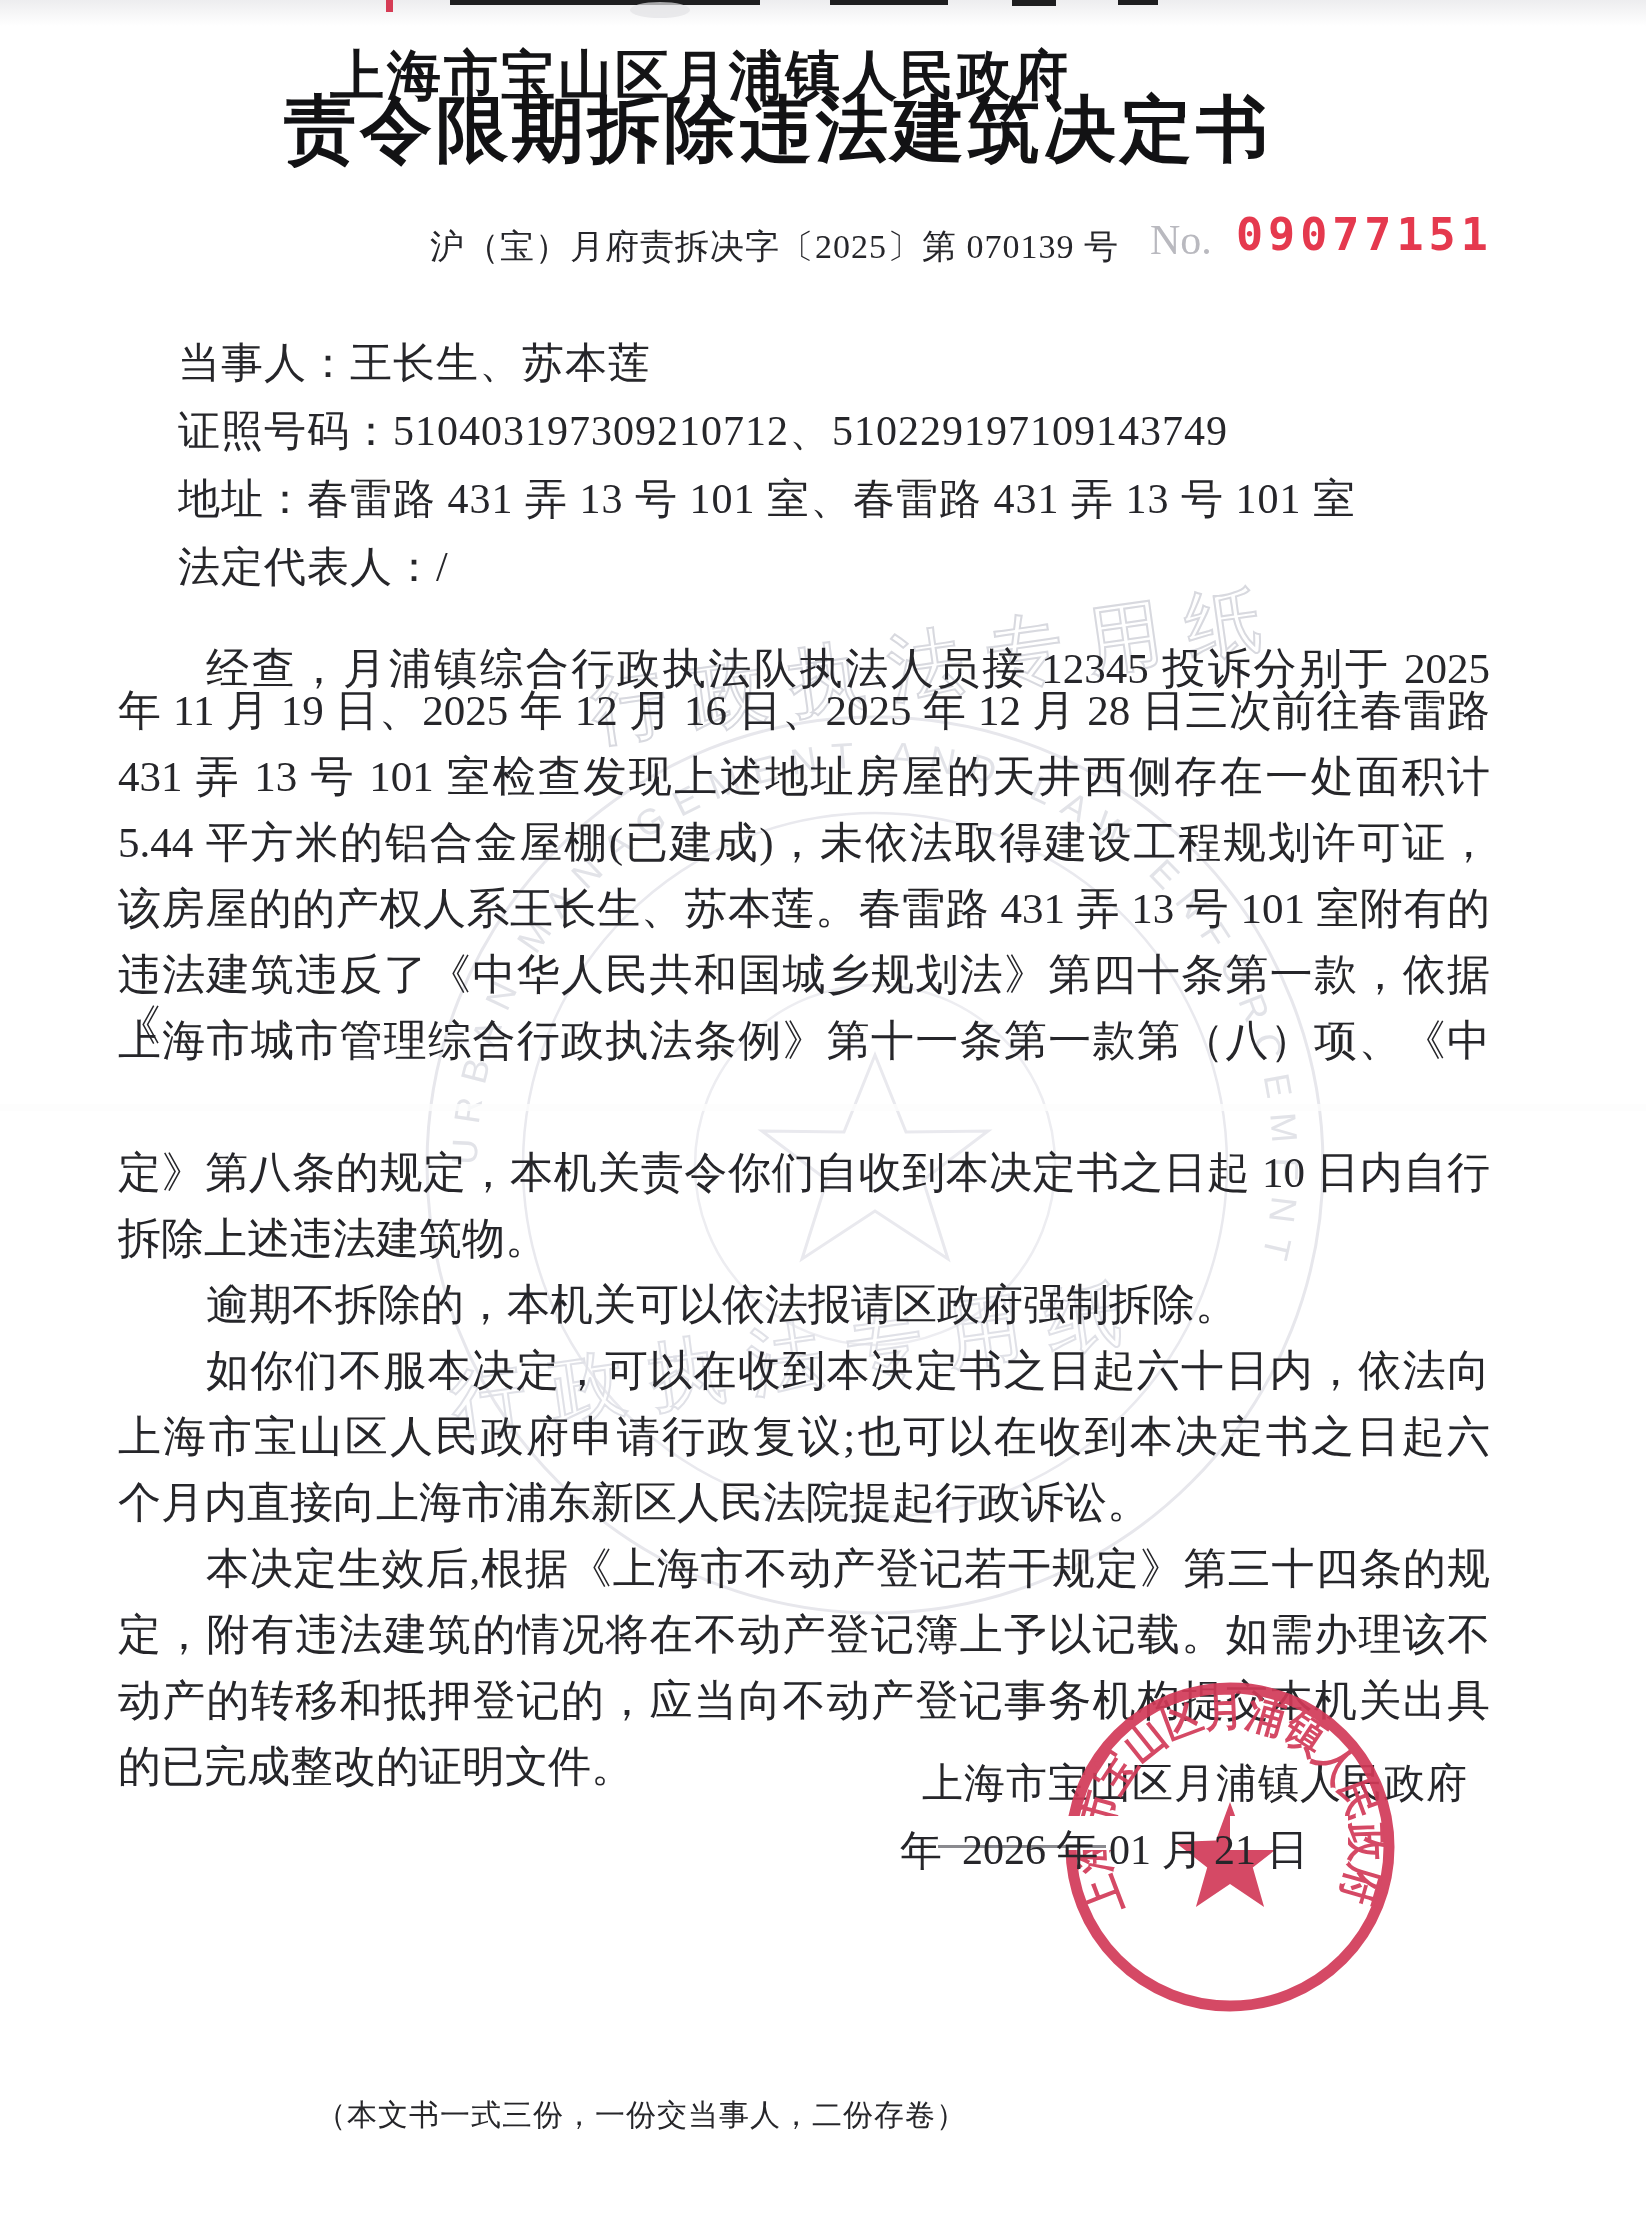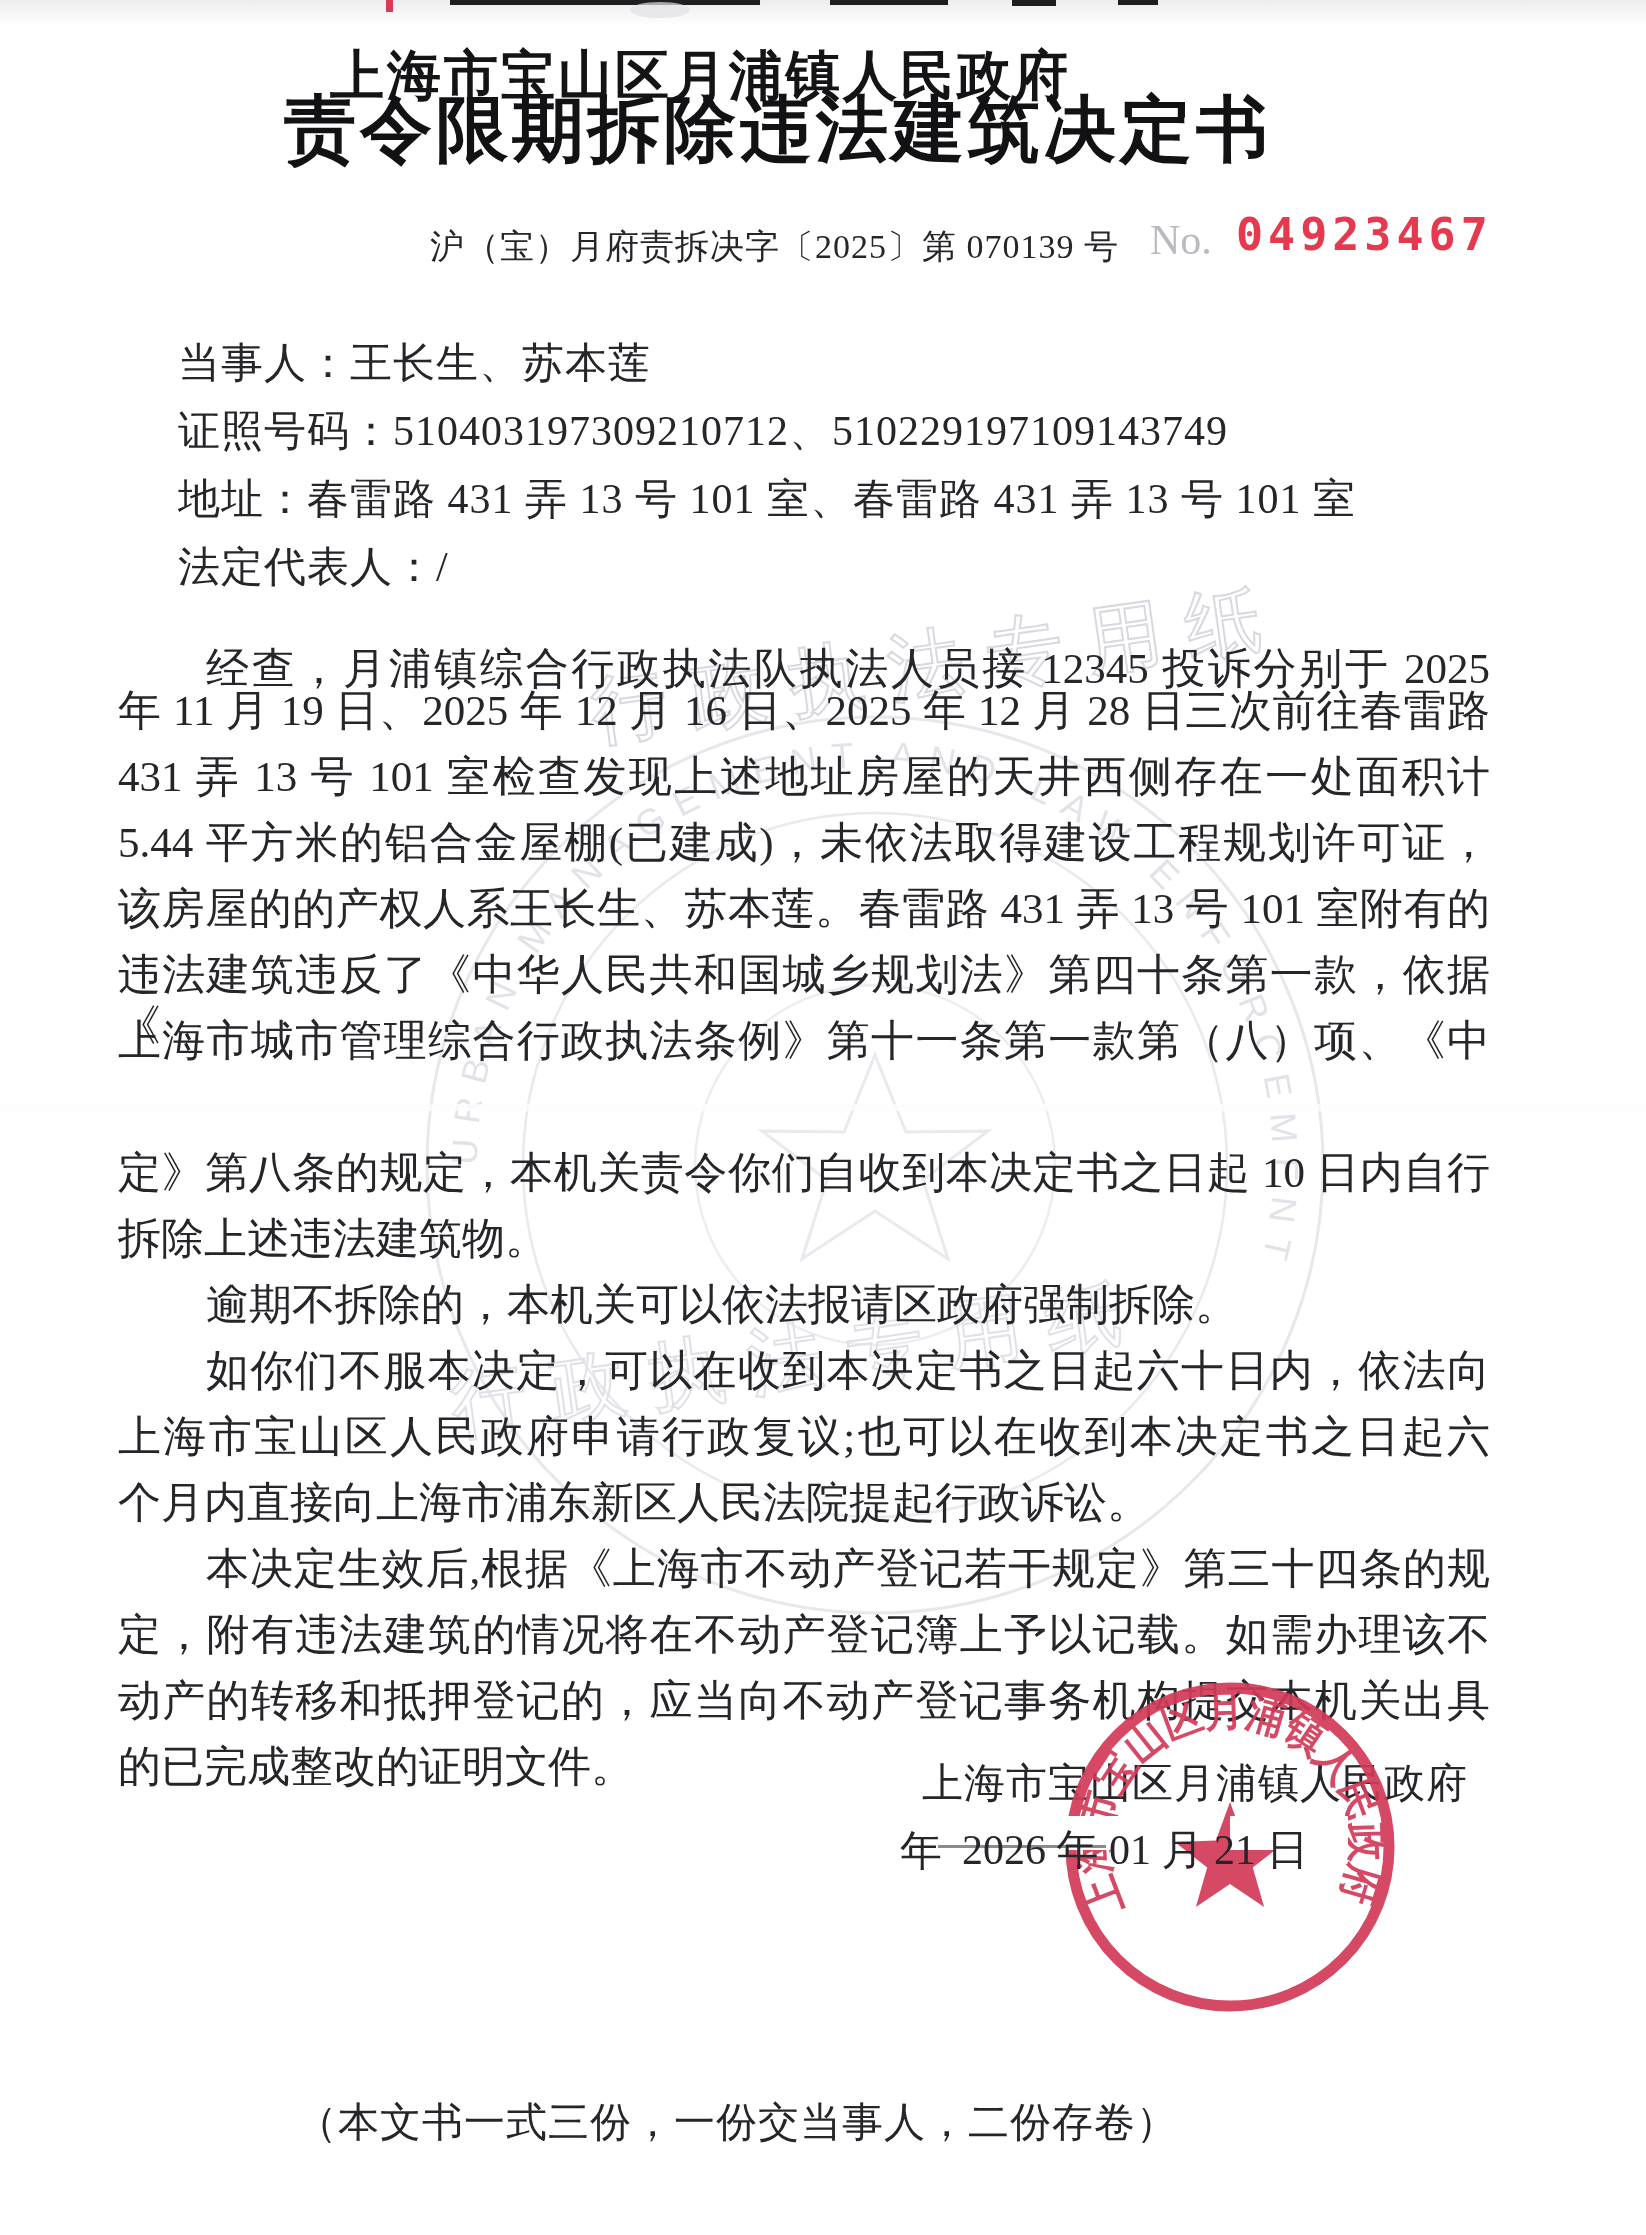--- a/index.html
+++ b/index.html
@@ -33,21 +33,21 @@
   .ind{text-indent:88px;}
   
   .sig{top:1756px;left:922px;font-size:41px;letter-spacing:1px;z-index:1;white-space:nowrap;}
   .yearpre{top:1823px;left:900px;font-size:42px;z-index:5;}
   .band{background:#ffffff;z-index:3;}
   .band1{top:1816px;left:1062px;width:114px;height:34px;}
   .band2{top:1816px;left:1230px;width:118px;height:34px;}
   .date-underline{top:1845px;left:938px;width:168px;height:3px;background:#63636a;opacity:.75;z-index:4;}
   .dateline{top:1822px;left:962px;font-size:42px;z-index:5;white-space:nowrap;}
   .seal-svg{top:1655px;left:1040px;z-index:2;opacity:.92;}
-  .footer{top:2095px;left:296px;font-size:41px;letter-spacing:1px;z-index:1;white-space:nowrap;}
+  .footer{top:2095px;left:316px;font-size:30px;letter-spacing:1px;z-index:1;white-space:nowrap;}
 </style>
 </head>
 <body>
 
 <div class="page">
 
   <div class="abs topshade"></div>
   <div class="abs dash" style="left:450px;width:310px;"></div>
   <div class="abs dash" style="left:830px;width:118px;"></div>
   <div class="abs dash" style="left:1012px;width:44px;height:6px;"></div>
@@ -66,21 +66,21 @@
       <textPath href="#wmCircle" startOffset="0">URBAN MANAGEMENT AND LAW ENFORCEMENT</textPath>
     </text>
     <text transform="translate(595,738) rotate(-8)" font-size="76" letter-spacing="24" fill="none" stroke="#d8d9df" stroke-width="2">行政执法专用纸</text>
     <text transform="translate(455,1432) rotate(-8)" font-size="76" letter-spacing="24" fill="none" stroke="#e0e1e7" stroke-width="2">行政执法专用纸</text>
   </svg>
 
   <div class="abs title1">上海市宝山区月浦镇人民政府</div>
   <div class="abs title2">责令限期拆除违法建筑决定书</div>
   <div class="abs docnum">沪（宝）月府责拆决字〔2025〕第 070139 号</div>
   <div class="abs no-label">No.</div>
-  <div class="abs serial">04923467</div>
+  <div class="abs serial">09077151</div>
 
   <div class="abs hline hl1">当事人：王长生、苏本莲</div>
   <div class="abs hline hl2">证照号码：510403197309210712、510229197109143749</div>
   <div class="abs hline hl3">地址：春雷路 431 弄 13 号 101 室、春雷路 431 弄 13 号 101 室</div>
   <div class="abs hline hl4">法定代表人：/</div>
 
   <div class="abs bline j ind" style="top:644px">经查，月浦镇综合行政执法队执法人员接 12345 投诉分别于 2025</div>
   <div class="abs bline j" style="top:686px">年 11 月 19 日、2025 年 12 月 16 日、2025 年 12 月 28 日三次前往春雷路</div>
   <div class="abs bline j" style="top:752px">431 弄 13 号 101 室检查发现上述地址房屋的天井西侧存在一处面积计</div>
   <div class="abs bline j" style="top:818px">5.44 平方米的铝合金屋棚(已建成)，未依法取得建设工程规划许可证，</div>

